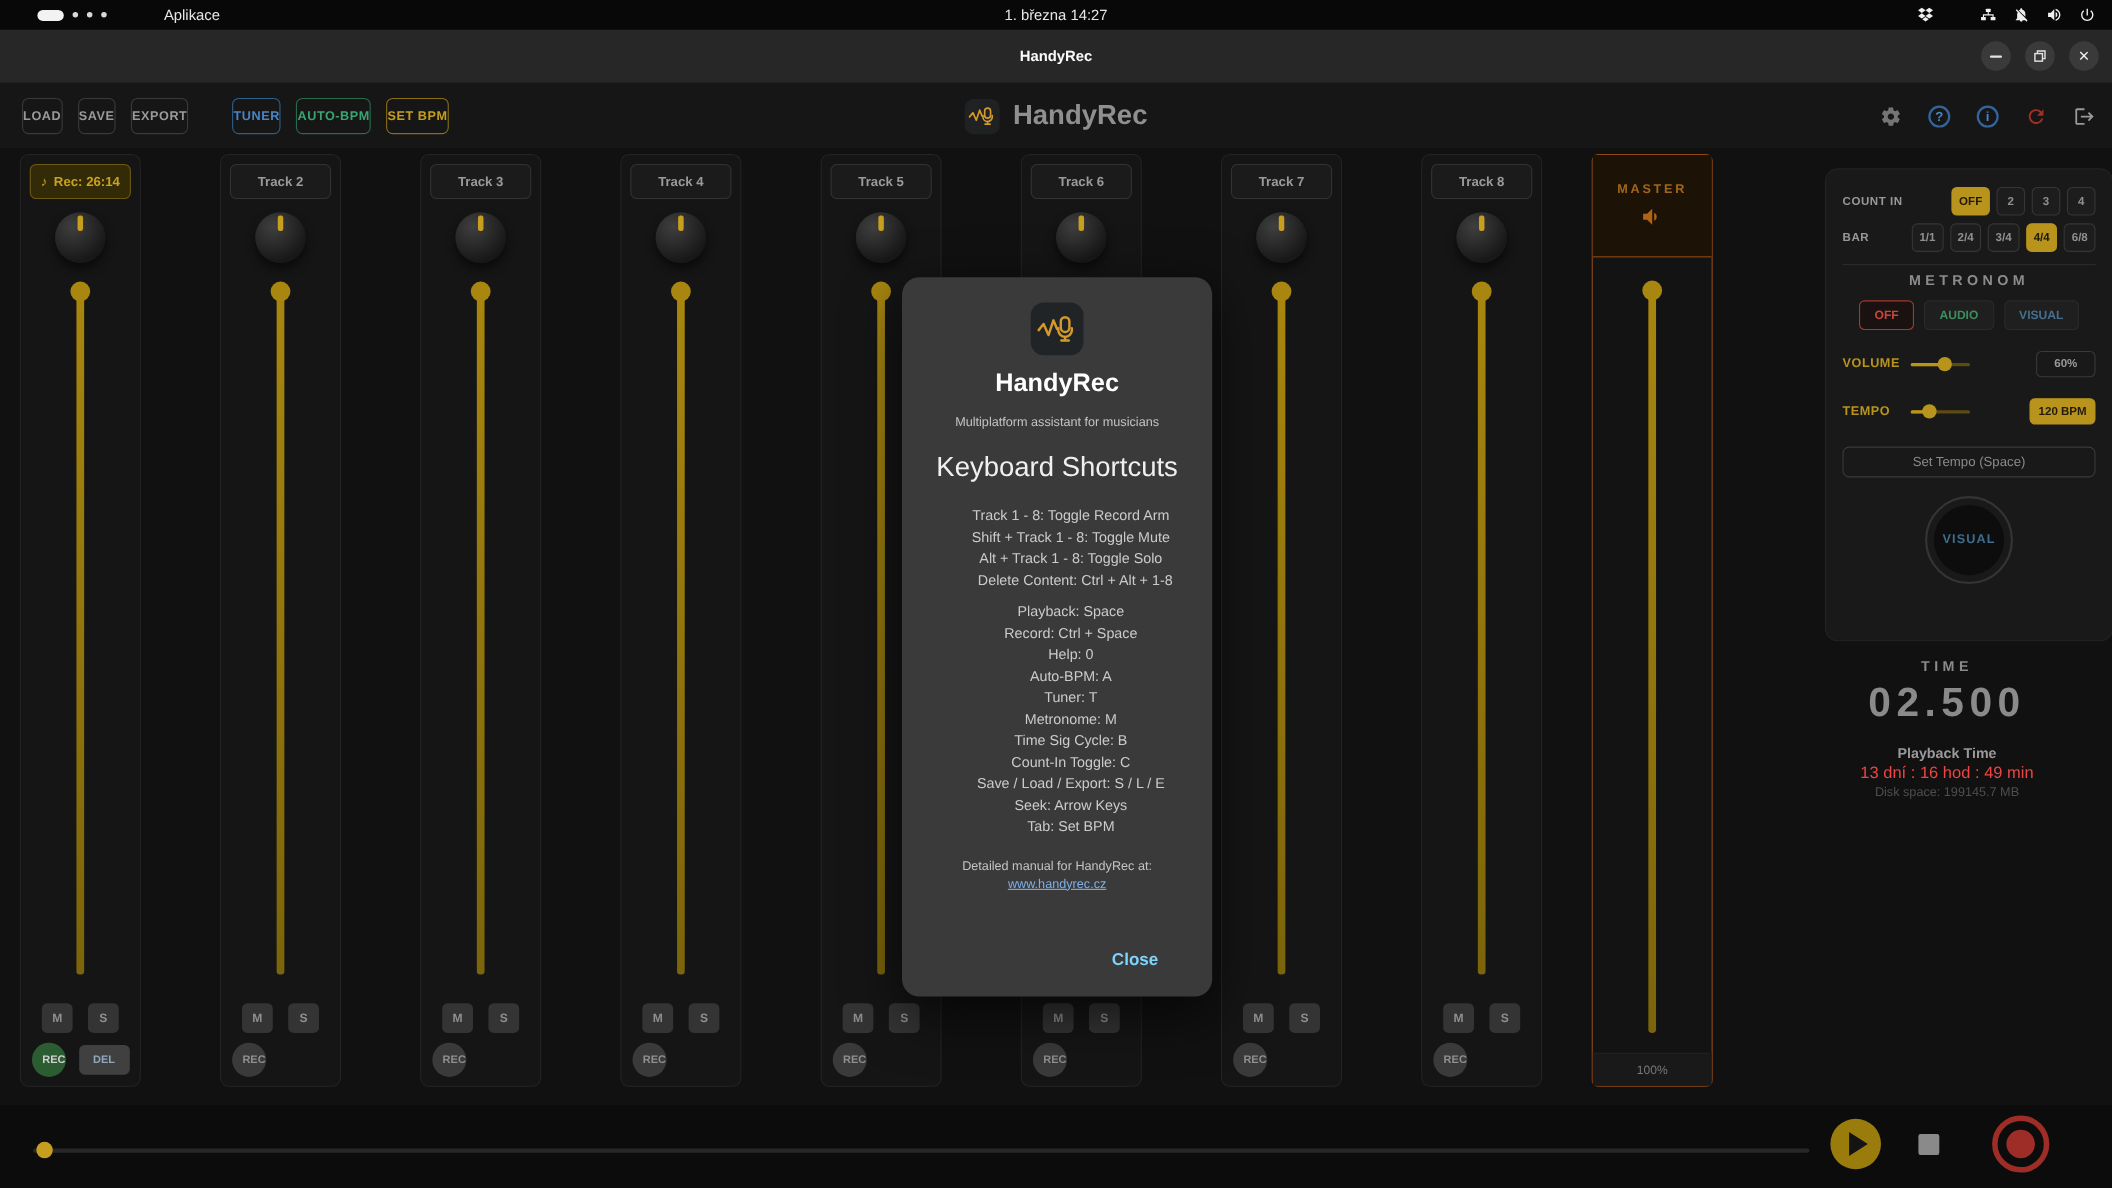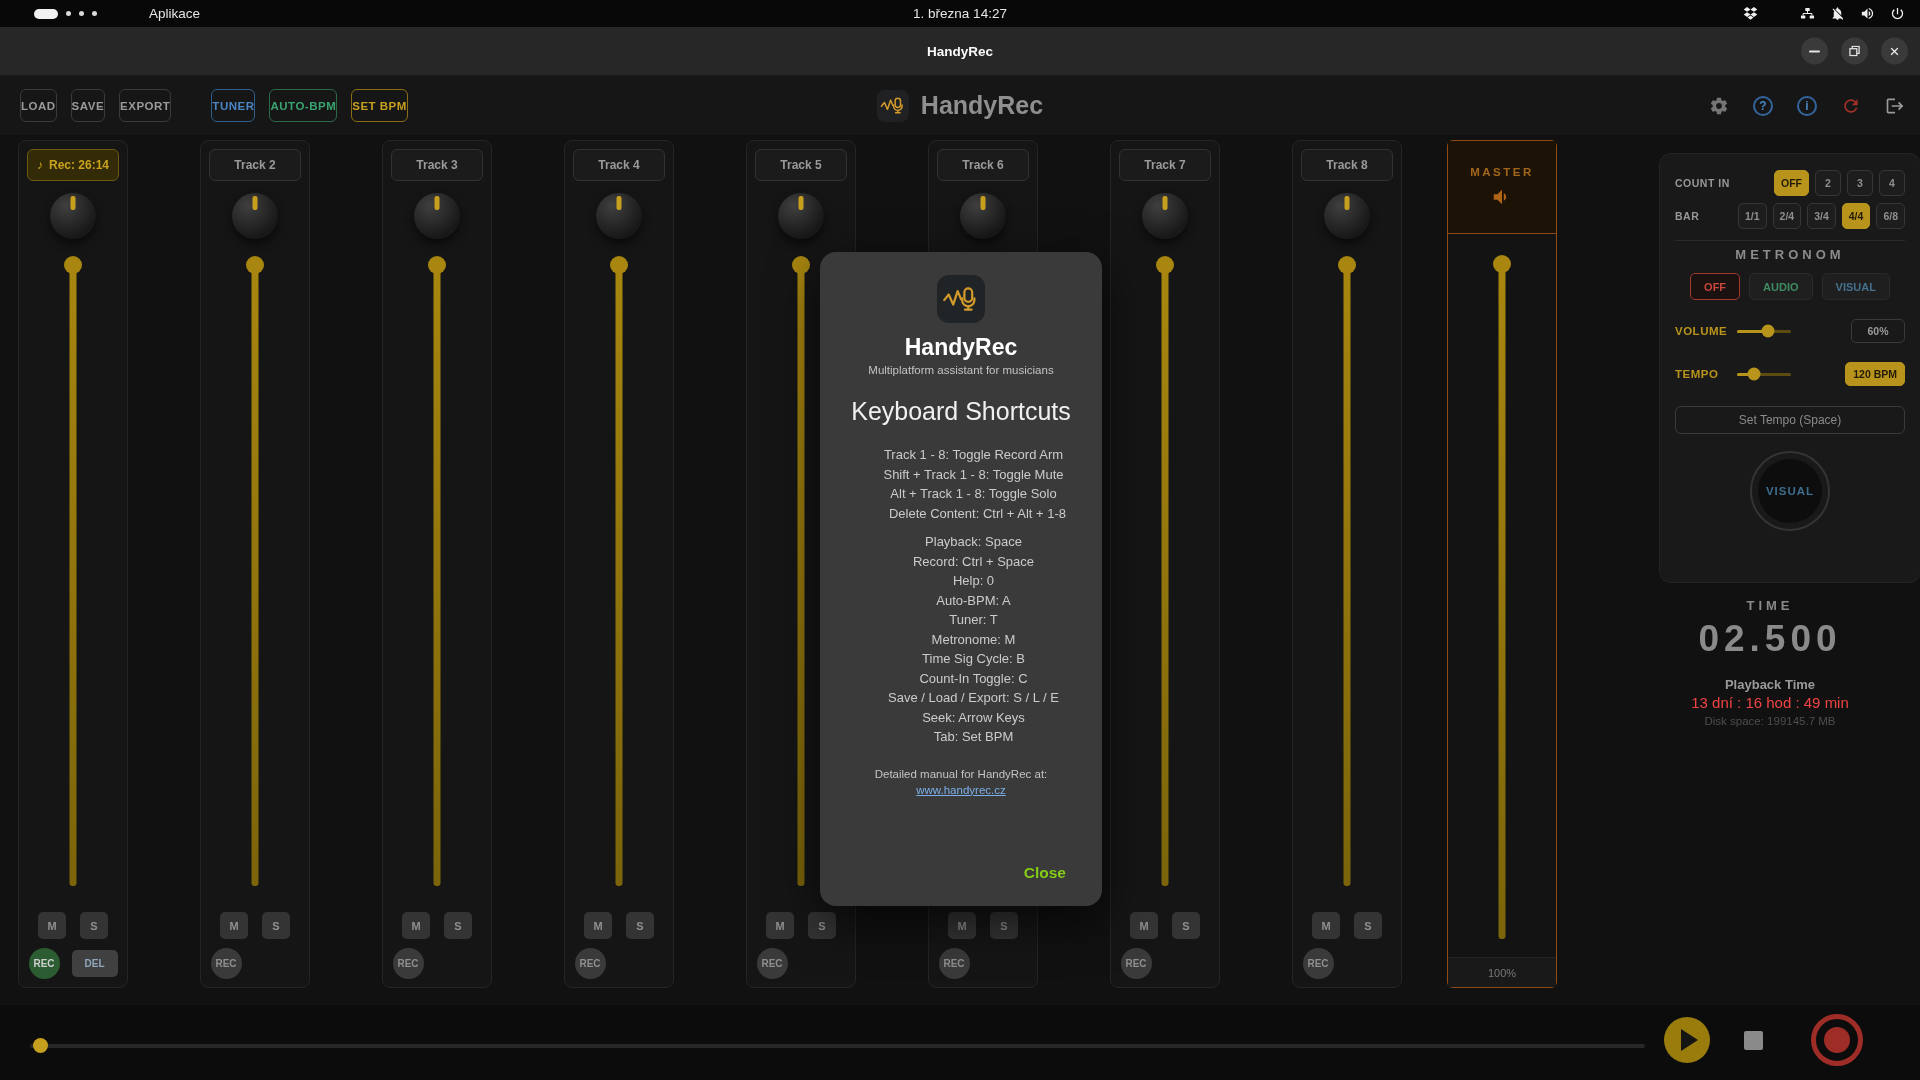--- a/index.html
+++ b/index.html
@@ -77,21 +77,21 @@
   .fader { position:relative; flex:1; width:100%; margin-top:4px; cursor:pointer; }
   .fader-bar { position:absolute; left:50%; transform:translateX(-50%); top:24px; bottom:20px;
                width:7px; border-radius:3px; background:linear-gradient(180deg,#a8860f,#7b640a); }
   .fader-handle { position:absolute; left:50%; transform:translateX(-50%); top:13px;
                   width:18px; height:18px; border-radius:50%; background:#a8860f; }
   .ms-row { display:flex; gap:14px; margin:6px 0 9px; }
   .sq-btn { width:28px; height:27px; border-radius:5px; background:#343434; border:none;
             color:#8f8f8f; font-size:11px; font-weight:700; cursor:pointer; }
   .rd-row { display:flex; gap:12px; align-items:center; height:31px; }
   .rec-btn { width:31px; height:31px; border-radius:50%; background:#3a3a3a; border:none;
-             color:#8f8f8f; font-size:10px; font-weight:700; cursor:pointer; }
+             color:#8f8f8f; font-size:10px; font-weight:700; cursor:pointer;text-align:right; }
   .rec-btn.armed { background:#2c5c31; color:#cfcfcf; }
   .del-btn { width:46px; height:27px; border-radius:5px; background:#404040; border:none;
              color:#8fa6bd; font-size:10px; font-weight:700; cursor:pointer; }
   .ghost { visibility:hidden; }
 
   
   .master { position:absolute; left:1447px; top:5px; width:110px; height:848px; background:#131313;
             border:1px solid #8f4a17; border-radius:6px; display:flex; flex-direction:column; }
   .m-header { height:93px; background:#1d1206; border-bottom:1px solid #8f4a17;
               display:flex; flex-direction:column; align-items:center; justify-content:center; gap:8px; }
@@ -150,31 +150,31 @@
   .disk { margin-top:4px; font-size:11.5px; color:#4e4e4e; }
 
   
   .dialog { position:absolute; left:820px; top:117px; width:282px; height:654px; z-index:10;
             background:#3a3a3a; border-radius:16px; box-shadow:0 14px 50px rgba(0,0,0,.65);
             text-align:center; color:#cbcbcb; padding-top:23px; }
   .dlg-logo { width:48px; height:48px; border-radius:12px; background:#212426; margin:0 auto;
               display:flex; align-items:center; justify-content:center; }
   .dlg-logo svg { width:38px; height:28px; }
   .dlg-app { margin-top:11px; font-size:23px; font-weight:700; color:#ffffff; }
-  .dlg-sub { margin-top:3px; font-size:11.5px; color:#c3c3c3; }
+  .dlg-sub { margin-top:17px; font-size:11.5px; color:#c3c3c3; }
   .dlg-title { margin-top:21px; font-size:25px; font-weight:400; color:#f0f0f0; }
   .dlg-list { margin-top:19px; text-align:center; padding-left:25px; font-size:13px;
               line-height:19.5px; color:#cbcbcb; }
   .dlg-list .indent { padding-left:8px; }
   .dlg-group2 { margin-top:9px; }
   .dlg-note { margin-top:21px; font-size:11.5px; color:#c3c3c3; }
   .dlg-link { display:inline-block; margin-top:4px; font-size:11.5px; color:#7db0e8;
               text-decoration:underline; cursor:pointer; }
-  .dlg-close { position:absolute; right:36px; bottom:24px; background:none; border:none;
-               color:#84cc16; font-size:15.5px; font-weight:700; cursor:pointer;
+  .dlg-close { position:absolute; right:49px; bottom:24px; background:none; border:none;
+               color:#7dd3fc; font-size:15.5px; font-weight:700; cursor:pointer;
                font-family:"Liberation Sans", sans-serif; }
 
   
   .transport { position:absolute; left:0; top:1005px; width:1920px; height:75px; background:#0c0c0c; }
   .seek-line { position:absolute; left:30px; top:39px; width:1615px; height:4px;
                background:#272727; border-radius:2px; cursor:pointer; }
   .seek-dot { position:absolute; left:33px; top:33px; width:15px; height:15px; border-radius:50%;
               background:#c79f1f; cursor:pointer; }
   .play-btn { position:absolute; left:1664px; top:1017px; width:46px; height:46px; border-radius:50%;
               background:#9a7c0c; border:none; cursor:pointer; }

